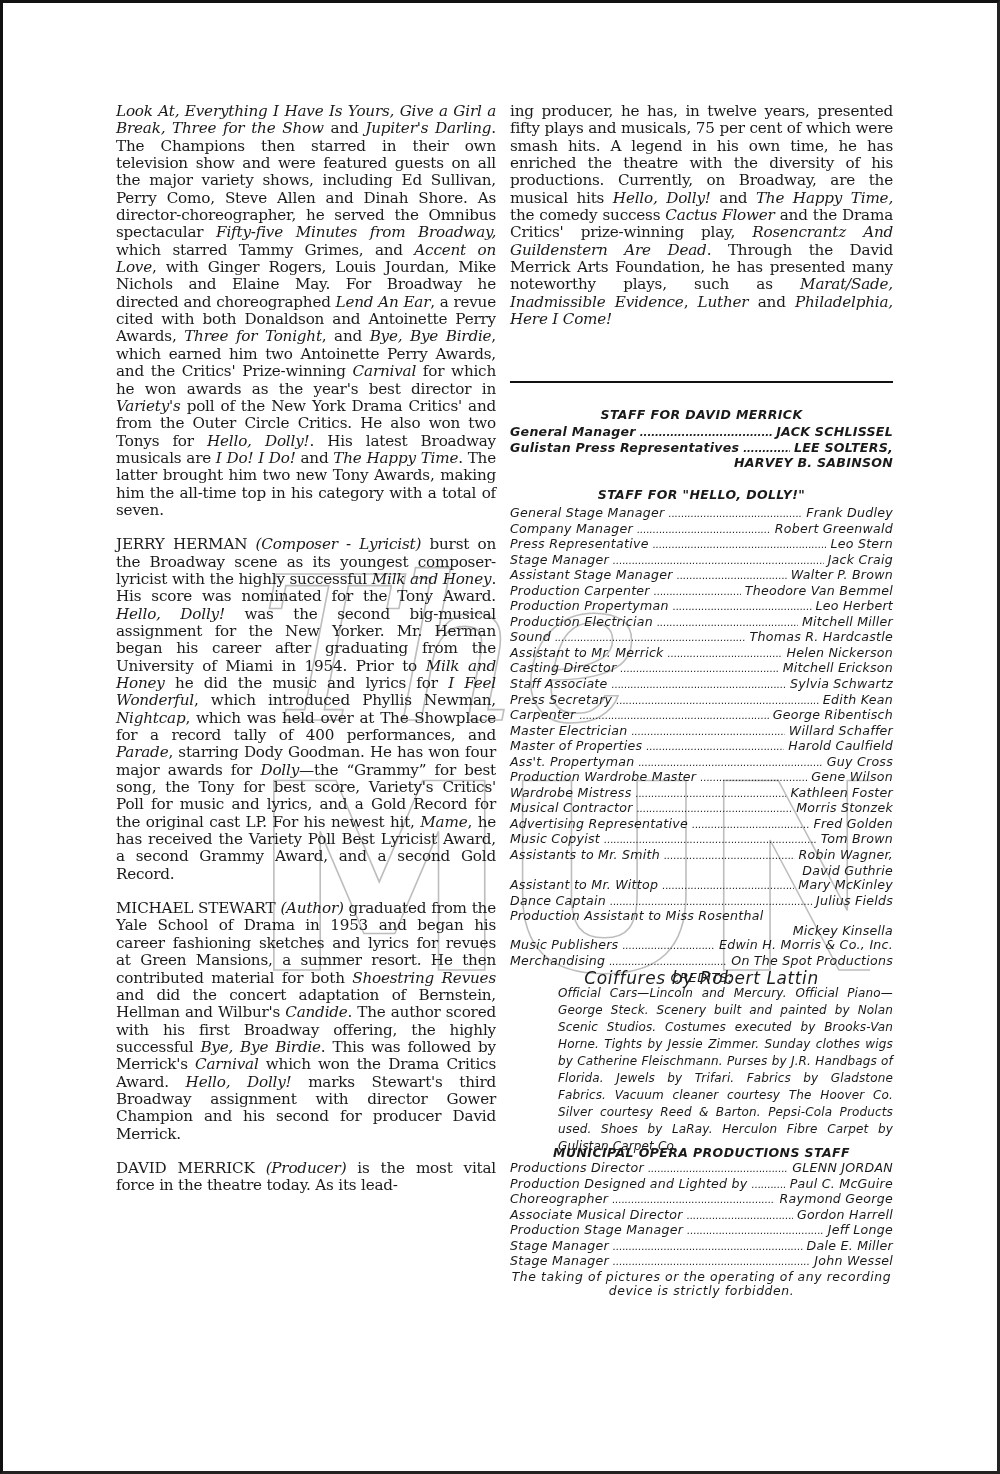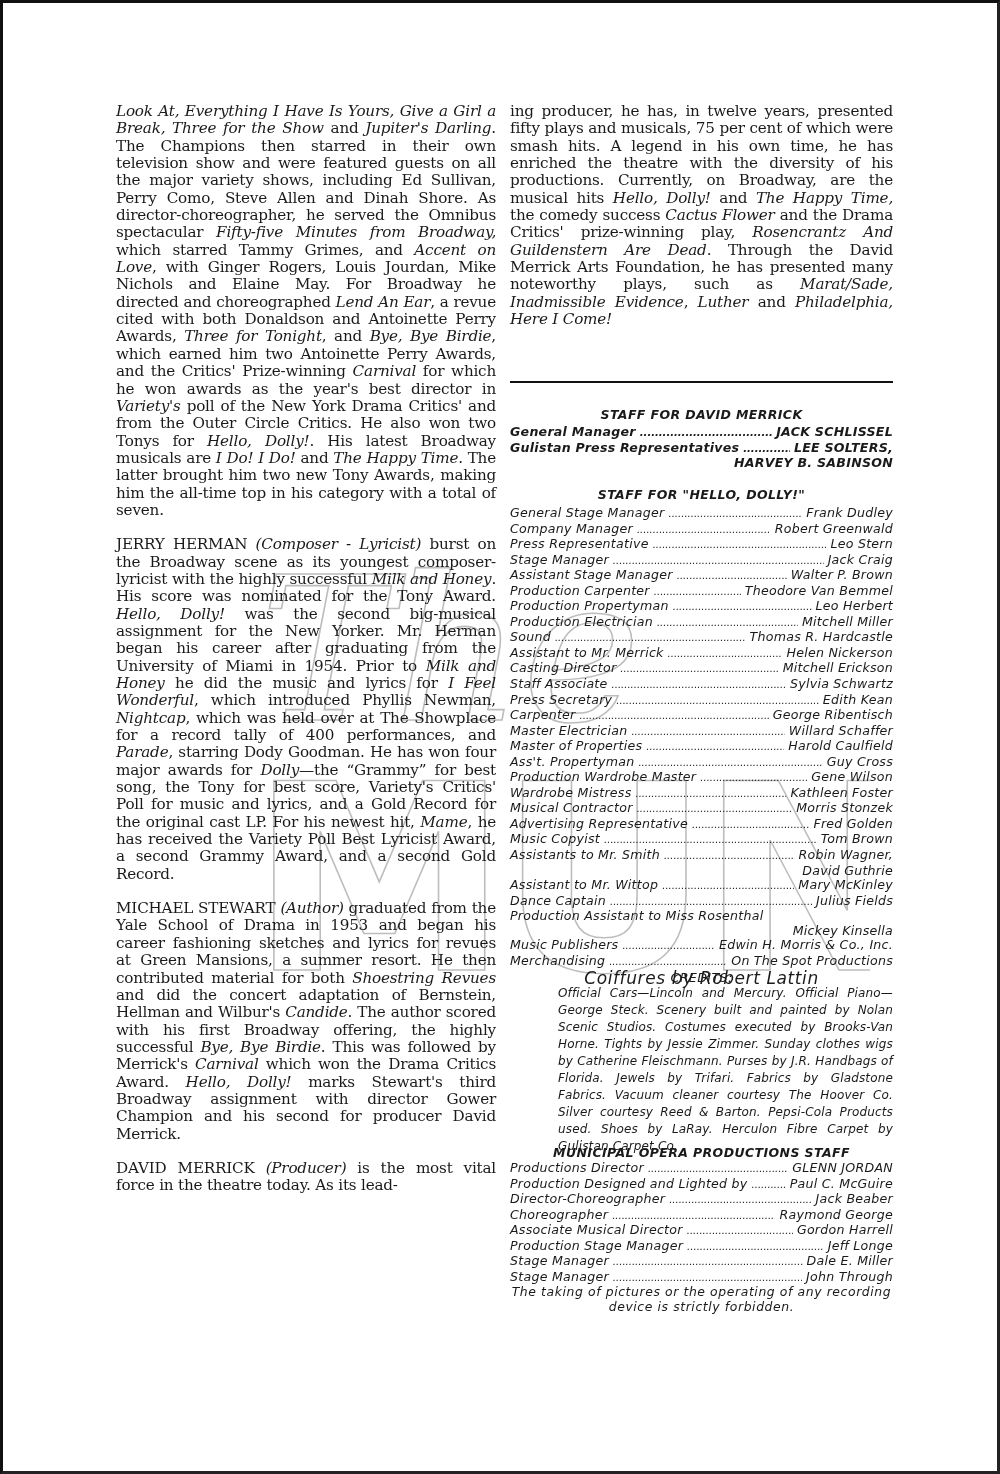--- a/index.html
+++ b/index.html
@@ -260,25 +260,20 @@
         <span class="role">Productions Director</span>
         <span class="dots"></span>
         <span class="name">GLENN JORDAN</span>
       </div>
       <div class="row">
         <span class="role">Production Designed and Lighted by</span>
         <span class="dots"></span>
         <span class="name">Paul C. McGuire</span>
       </div>
       <div class="row">
-        <span class="role">Director-Choreographer</span>
-        <span class="dots"></span>
-        <span class="name">Jack Beaber</span>
-      </div>
-      <div class="row">
         <span class="role">Choreographer</span>
         <span class="dots"></span>
         <span class="name">Raymond George</span>
       </div>
       <div class="row">
         <span class="role">Associate Musical Director</span>
         <span class="dots"></span>
         <span class="name">Gordon Harrell</span>
       </div>
       <div class="row">
@@ -287,17 +282,17 @@
         <span class="name">Jeff Longe</span>
       </div>
       <div class="row">
         <span class="role">Stage Manager</span>
         <span class="dots"></span>
         <span class="name">Dale E. Miller</span>
       </div>
       <div class="row">
         <span class="role">Stage Manager</span>
         <span class="dots"></span>
-        <span class="name">John Through</span>
+        <span class="name">John Wessel</span>
       </div>
     </div>
   <div class="notice">The taking of pictures or the operating of any recording device is strictly forbidden.</div>
 </div>
 
 </body></html>

